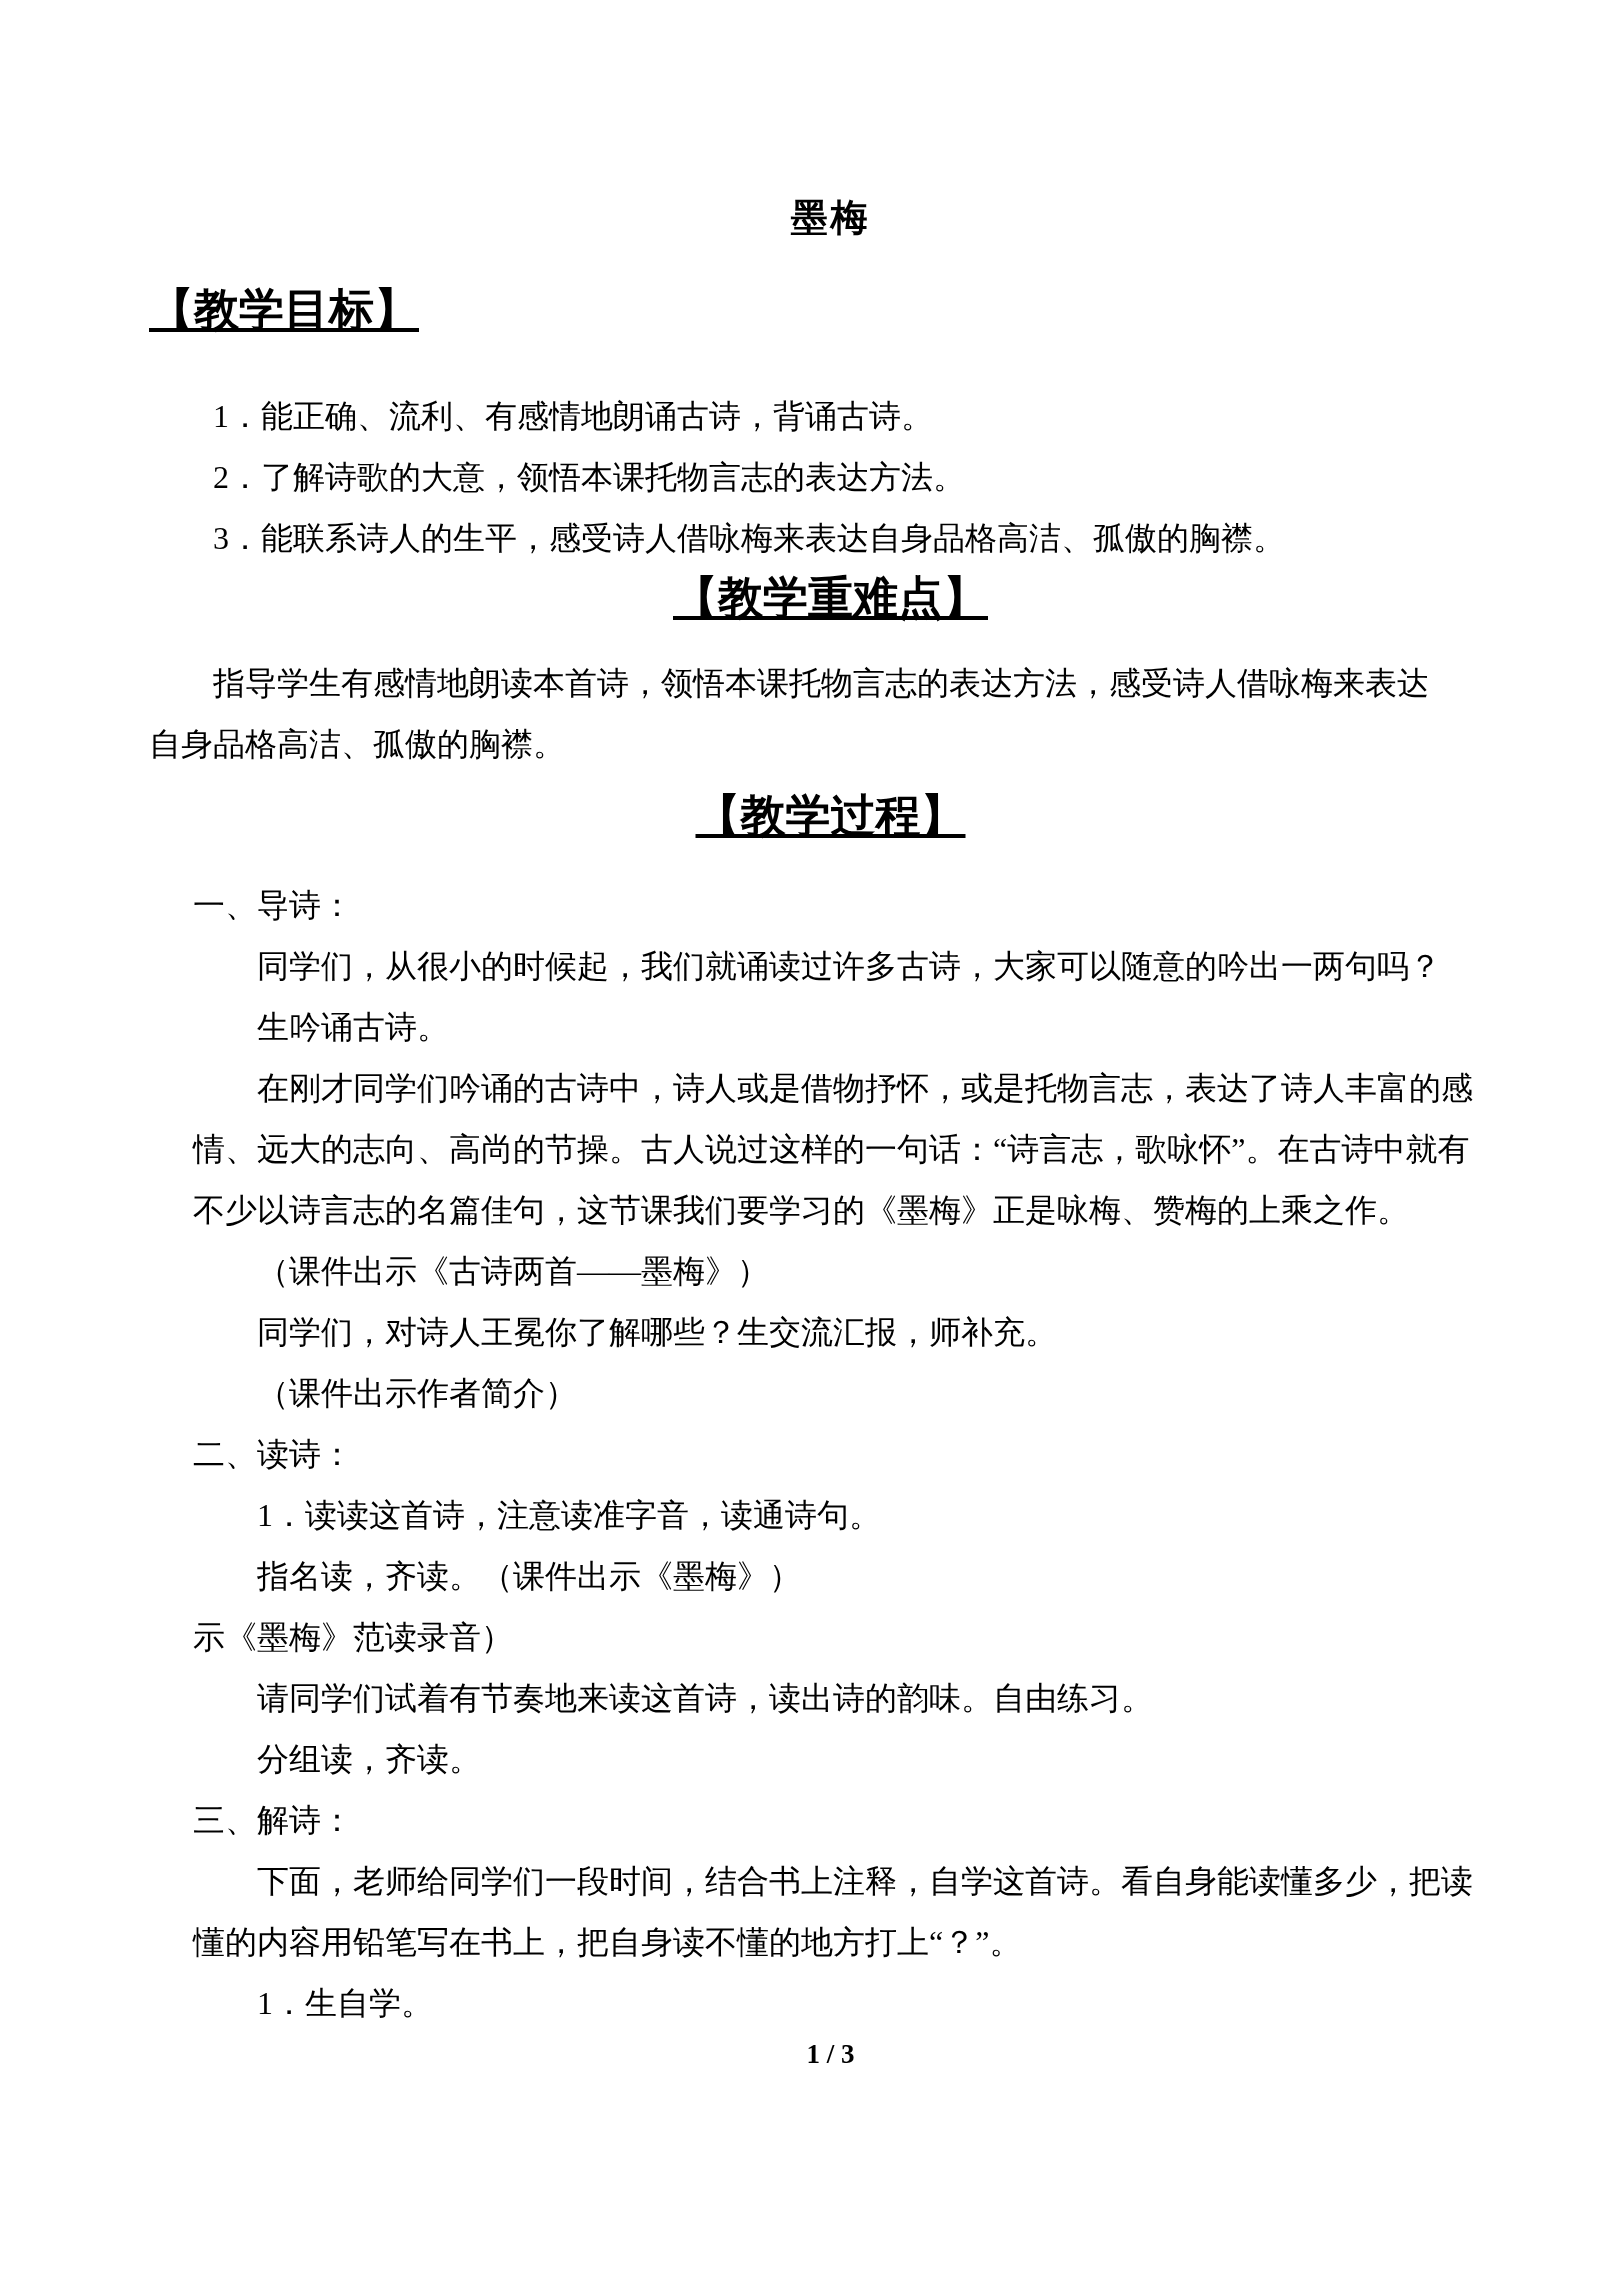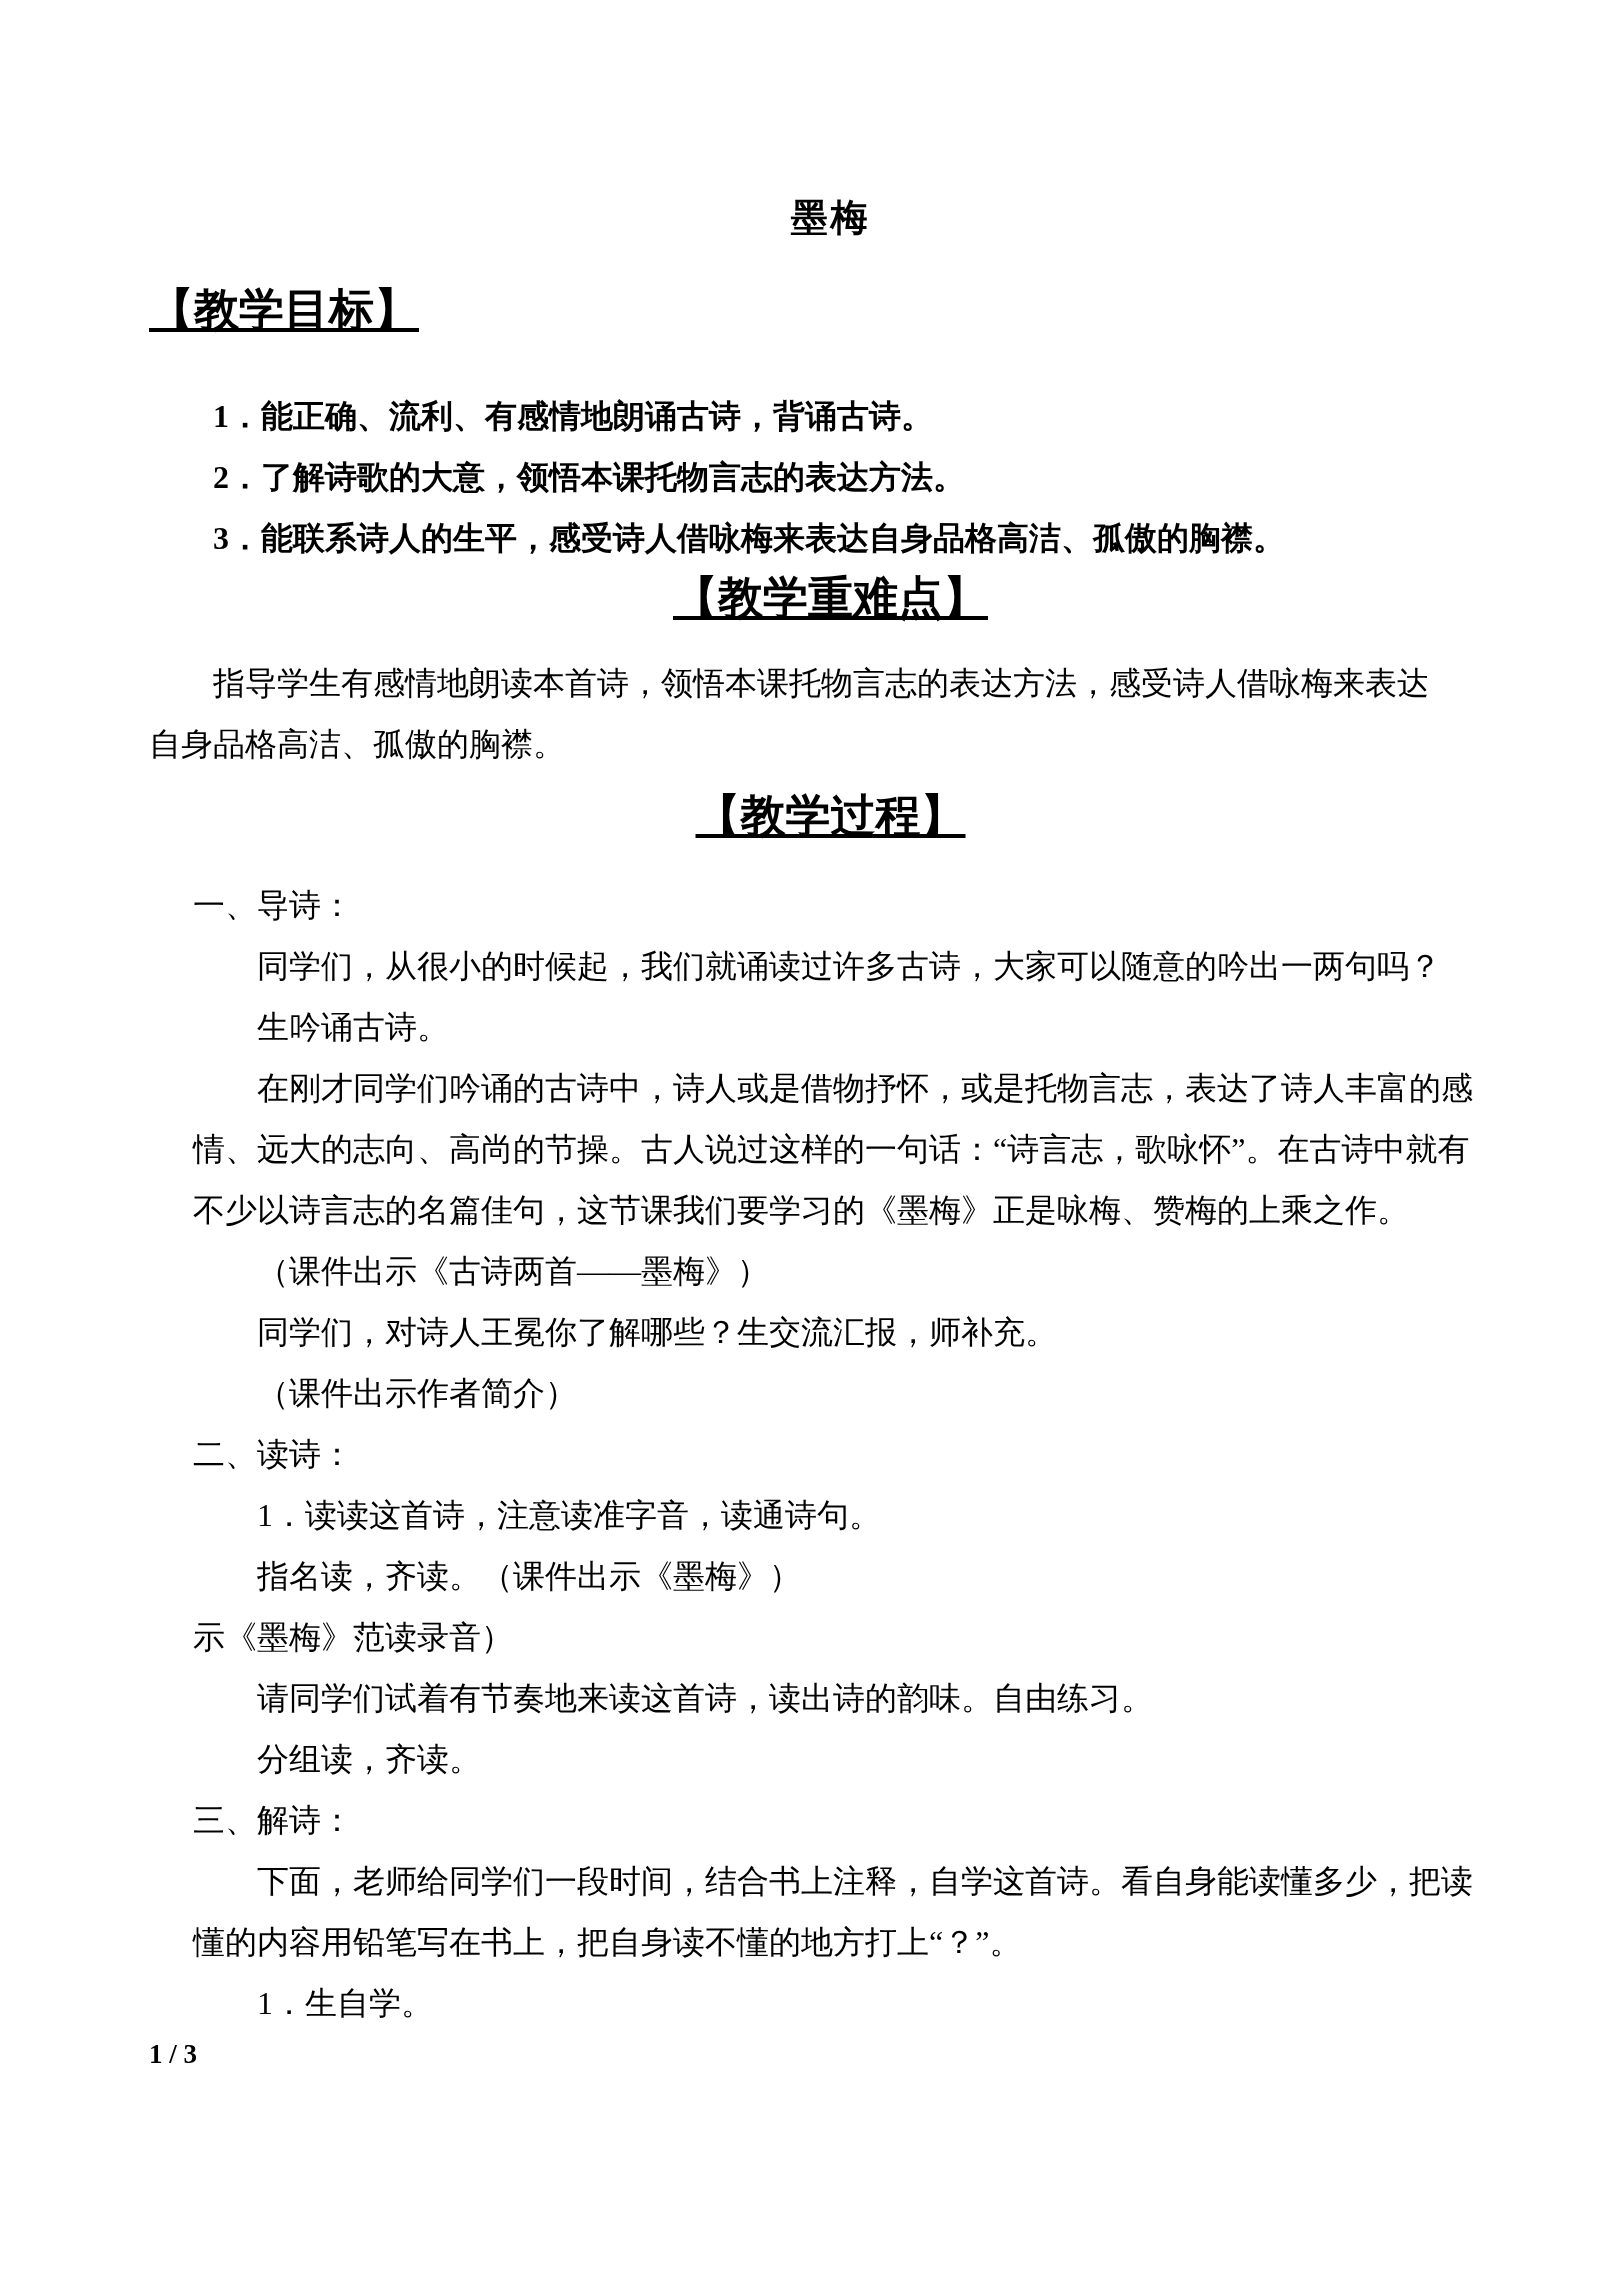--- a/index.html
+++ b/index.html
@@ -30,31 +30,32 @@
   .sec-heading {
     margin: 0;
     font-size: 45px;
     line-height: 55px;
     font-weight: bold;
     text-decoration: underline;
   }
   .sec-heading.sec-keypoints { margin-top: 2px; text-align: center; }
   .sec-heading.sec-process  { margin-top: 13.6px; text-align: center; }
   .block { margin: 0; }
-  .block.objectives { margin-top: 48px; font-weight: bold; }
+  .block.objectives { margin-top: 48px; }
   .block.keypoints  { margin-top: 27px; }
   .block.process    { margin-top: 31px; margin-left: 44px; }
   .line {
     font-size: 32px;
     line-height: 61px;
     white-space: nowrap;
   }
   .indent { padding-left: 64px; }
   .page-footer {
     margin-top: 3.4px;
+    text-align: center;
     font-size: 27px;
     line-height: 34px;
     font-weight: bold;
   }
 </style>
 </head>
 <body>
 
 <div class="page">
 

